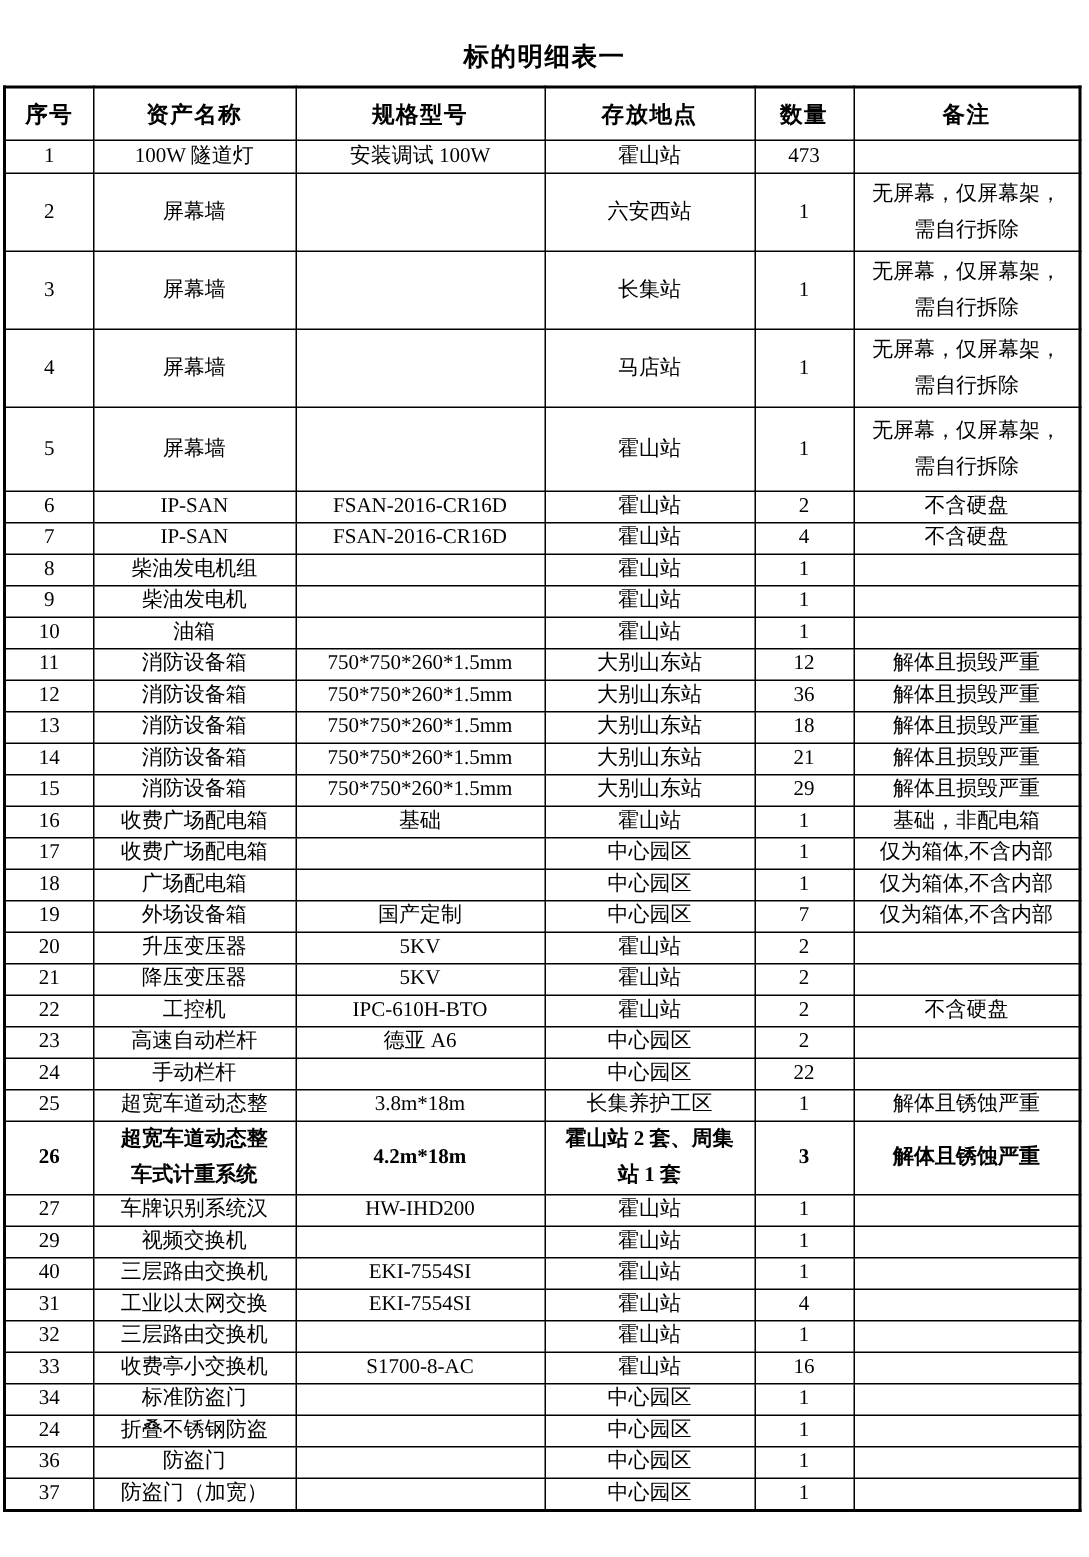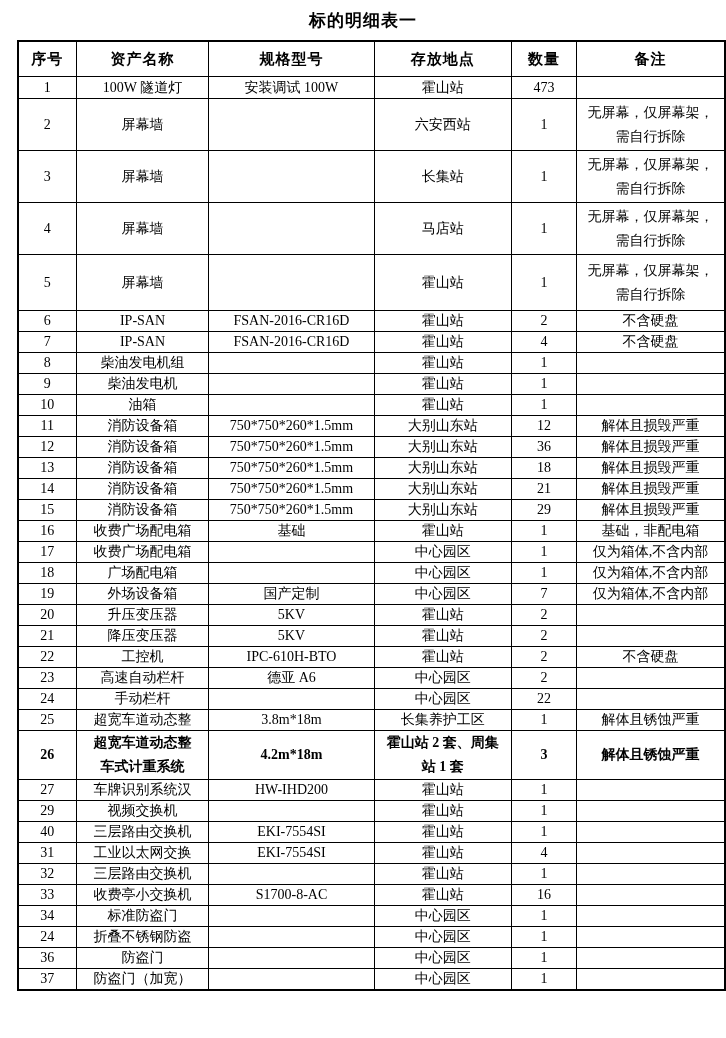--- a/index.html
+++ b/index.html
@@ -11,28 +11,28 @@
   }
   body {
     width: 726px;
     height: 1038px;
     overflow: hidden;
   }
   .doc-title {
     text-align: center;
     font-weight: bold;
     font-size: 17px;
-    padding-top: 9px;
+    padding-top: 26px;
     margin-bottom: 8px;
     letter-spacing: 1px;
   }
   table.asset-table {
     border-collapse: collapse;
     table-layout: fixed;
-    margin-left: 17px;
+    margin-left: 2px;
     border: 2px solid #000;
   }
   .asset-table th, .asset-table td {
     border: 1px solid #000;
     text-align: center;
     vertical-align: middle;
     white-space: pre-line;
     overflow: hidden;
     padding: 0 2px;
   }

